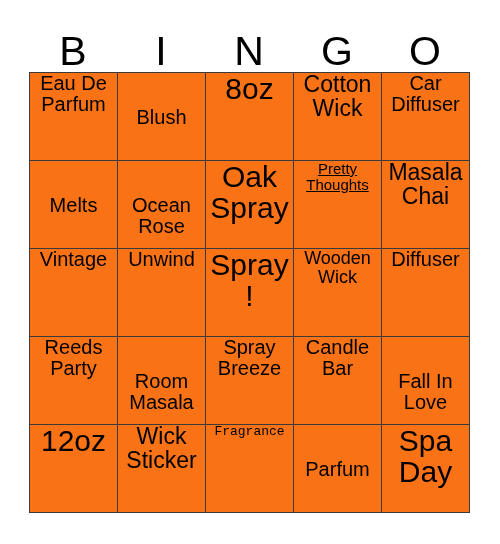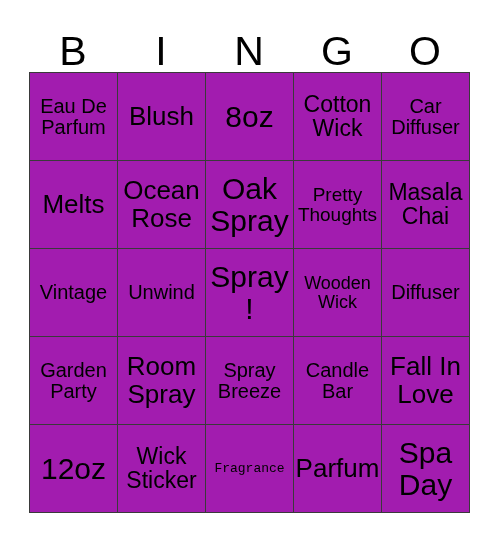--- a/index.html
+++ b/index.html
@@ -60,42 +60,41 @@
     border-left: 1.6px solid #3a3a3a;
     box-sizing: content-box;
   }
   .bingo-cell {
     width: 88px;
     height: 88px;
     box-sizing: border-box;
     border-right: 1.6px solid #3a3a3a;
     border-bottom: 1.6px solid #3a3a3a;
     display: flex;
-    align-items: center;
     justify-content: center;
     text-align: center;
     overflow: hidden;
-    background: #a21caf;
+    background: #f97316;
   }
   .cell-text {
     display: block;
     width: 86px;
     text-align: center;
     line-height: 1.04;
     color: #000000;
     word-wrap: break-word;
   }
 
   
   .fs-xs   { font-size: 13px; font-family: Liberation Mono, monospace; }
-  .fs-s    { font-size: 19px; }
+  .fs-s    { font-size: 15px; text-decoration: underline; }
   .fs-m    { font-size: 18px; }
   .fs-ml   { font-size: 20px; }
   .fs-l    { font-size: 23px; }
-  .fs-xl   { font-size: 26px; }
+  .fs-xl   { font-size: 20px; margin-top: 34px; }
   .fs-xxl  { font-size: 30px; }
 </style>
 </head>
 <body>
 
 <div id="bingo-card">
 
   <div id="bingo-header">
     <div class="header-letter">B</div>
     <div class="header-letter">I</div>
@@ -148,24 +147,24 @@
       <span class="cell-text fs-xxl">Spray!</span>
     </div>
     <div class="bingo-cell">
       <span class="cell-text fs-m">Wooden Wick</span>
     </div>
     <div class="bingo-cell">
       <span class="cell-text fs-ml">Diffuser</span>
     </div>
 
     <div class="bingo-cell">
-      <span class="cell-text fs-ml">Garden Party</span>
+      <span class="cell-text fs-ml">Reeds Party</span>
     </div>
     <div class="bingo-cell">
-      <span class="cell-text fs-xl">Room Spray</span>
+      <span class="cell-text fs-xl">Room Masala</span>
     </div>
     <div class="bingo-cell">
       <span class="cell-text fs-ml">Spray Breeze</span>
     </div>
     <div class="bingo-cell">
       <span class="cell-text fs-ml">Candle Bar</span>
     </div>
     <div class="bingo-cell">
       <span class="cell-text fs-xl">Fall In Love</span>
     </div>

